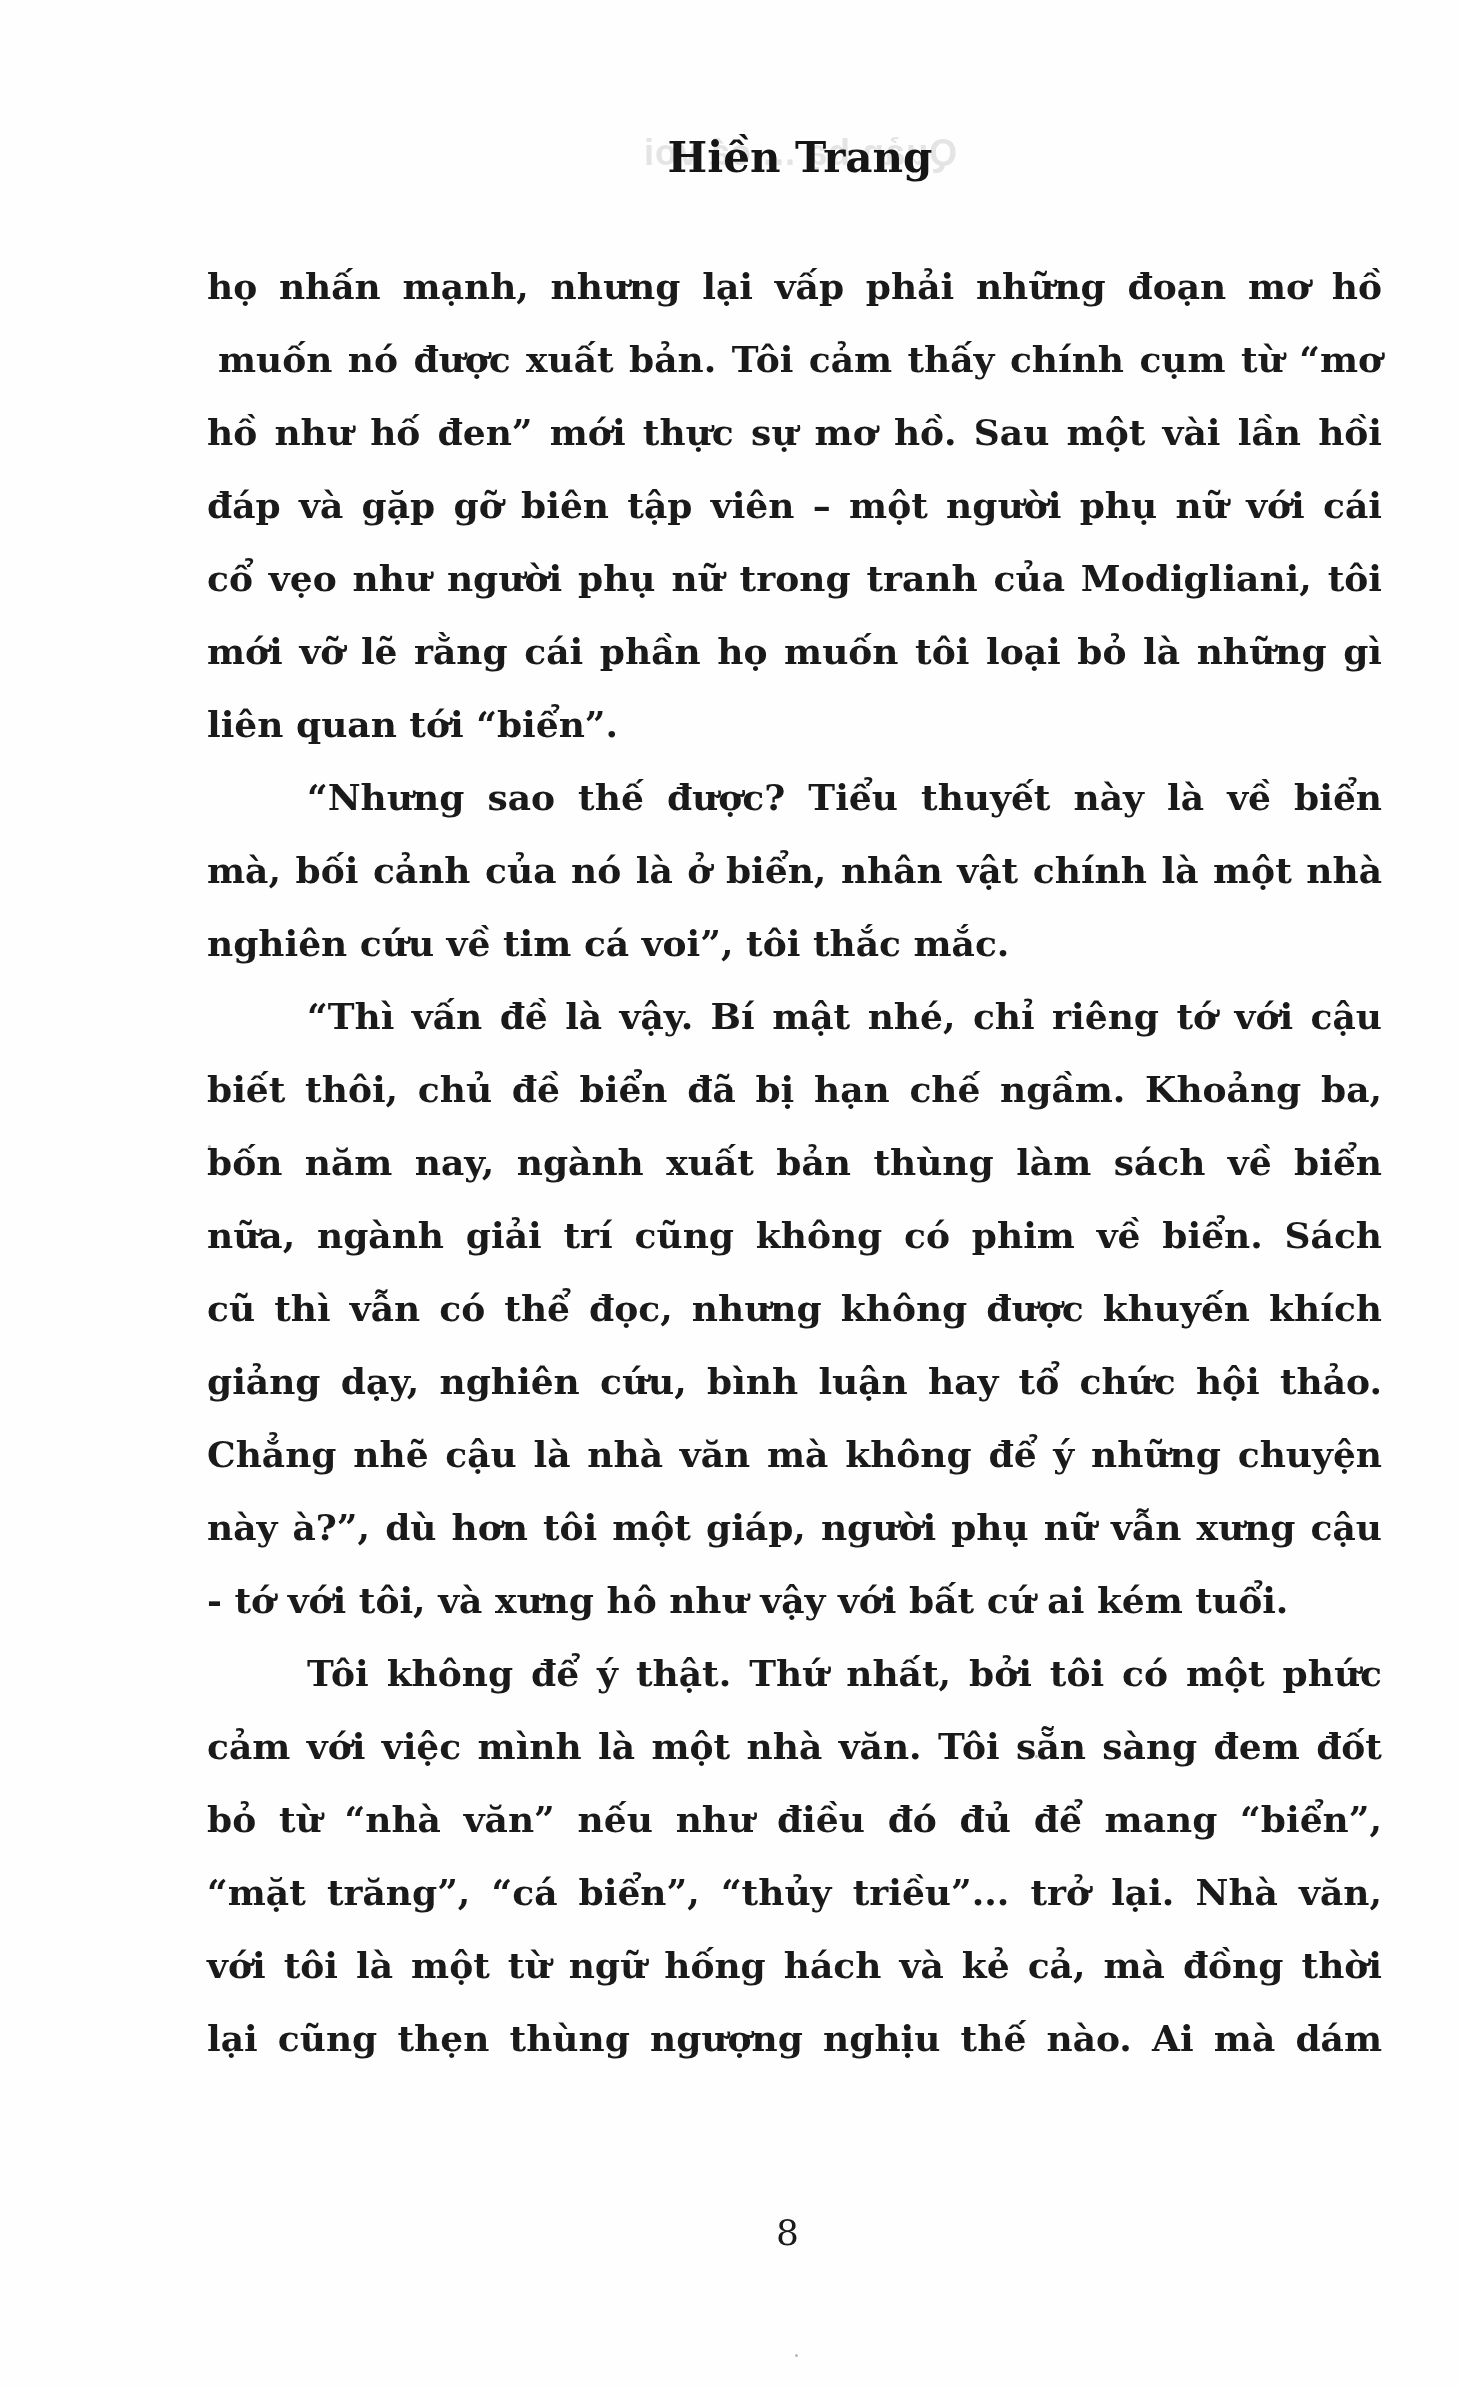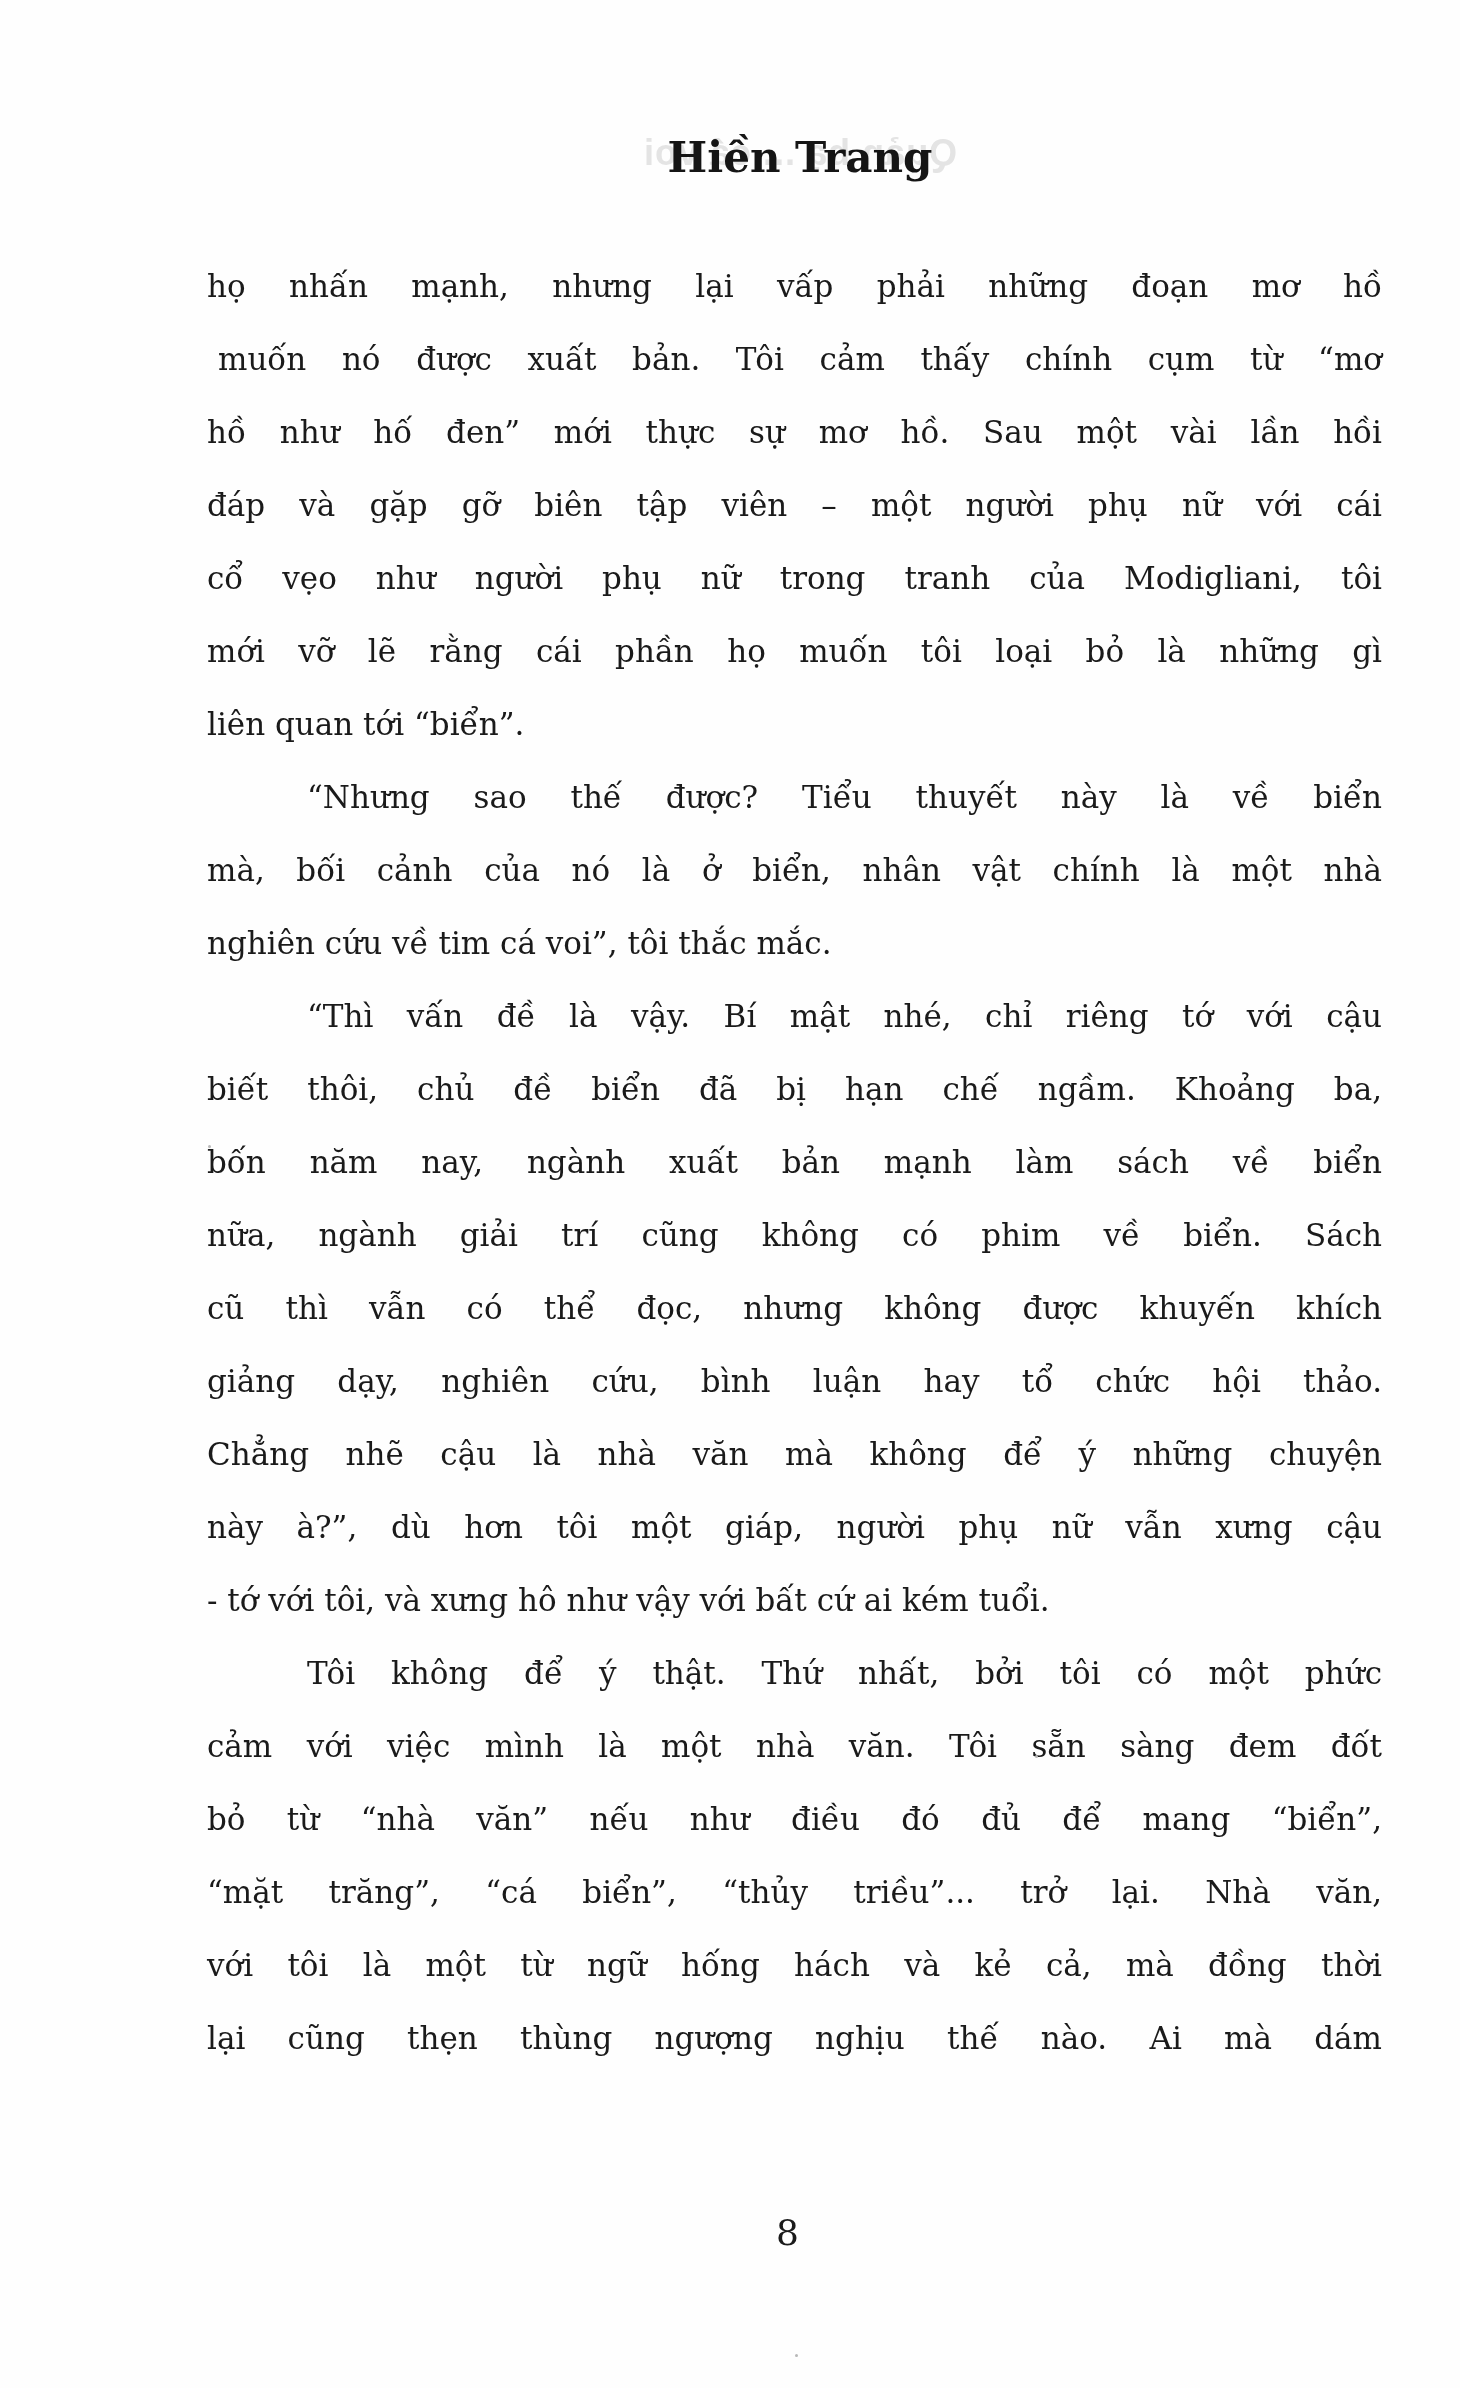--- a/index.html
+++ b/index.html
@@ -50,25 +50,26 @@
   .body {
     position: absolute;
     top: 250px;
     left: 207px;
     width: 1175px;
   }
   .line {
     display: block;
     height: 73px;
     line-height: 73px;
-    font-size: 31px;
+    font-size: 36px;
     text-align: justify;
     text-align-last: justify;
     white-space: nowrap;
     overflow: visible;
+    font-weight: bold;
   }
   .line.last { text-align-last: left; }
   .line.indent { padding-left: 100px; }
   .page-number {
     position: absolute;
     top: 2212px;
     left: 0;
     width: 1460px;
     text-align: center;
     padding-left: 115px;
@@ -98,21 +99,21 @@
     <span class="line" style="white-space: normal;">hồ như hố đen” mới thực sự mơ hồ. Sau một vài lần hồi</span>
     <span class="line" style="white-space: normal;">đáp và gặp gỡ biên tập viên – một người phụ nữ với cái</span>
     <span class="line" style="white-space: normal;">cổ vẹo như người phụ nữ trong tranh của Modigliani, tôi</span>
     <span class="line" style="white-space: normal;">mới vỡ lẽ rằng cái phần họ muốn tôi loại bỏ là những gì</span>
     <span class="line last" style="white-space: normal;">liên quan tới “biển”.</span>
     <span class="line indent" style="white-space: normal;">“Nhưng sao thế được? Tiểu thuyết này là về biển</span>
     <span class="line" style="white-space: normal;">mà, bối cảnh của nó là ở biển, nhân vật chính là một nhà</span>
     <span class="line last" style="white-space: normal;">nghiên cứu về tim cá voi”, tôi thắc mắc.</span>
     <span class="line indent" style="white-space: normal;">“Thì vấn đề là vậy. Bí mật nhé, chỉ riêng tớ với cậu</span>
     <span class="line" style="white-space: normal;">biết thôi, chủ đề biển đã bị hạn chế ngầm. Khoảng ba,</span>
-    <span class="line" style="white-space: normal;">bốn năm nay, ngành xuất bản mạnh làm sách về biển</span>
+    <span class="line" style="white-space: normal;">bốn năm nay, ngành xuất bản thùng làm sách về biển</span>
     <span class="line" style="white-space: normal;">nữa, ngành giải trí cũng không có phim về biển. Sách</span>
     <span class="line" style="white-space: normal;">cũ thì vẫn có thể đọc, nhưng không được khuyến khích</span>
     <span class="line" style="white-space: normal;">giảng dạy, nghiên cứu, bình luận hay tổ chức hội thảo.</span>
     <span class="line" style="white-space: normal;">Chẳng nhẽ cậu là nhà văn mà không để ý những chuyện</span>
     <span class="line" style="white-space: normal;">này à?”, dù hơn tôi một giáp, người phụ nữ vẫn xưng cậu</span>
     <span class="line last" style="white-space: normal;">- tớ với tôi, và xưng hô như vậy với bất cứ ai kém tuổi.</span>
     <span class="line indent" style="white-space: normal;">Tôi không để ý thật. Thứ nhất, bởi tôi có một phức</span>
     <span class="line" style="white-space: normal;">cảm với việc mình là một nhà văn. Tôi sẵn sàng đem đốt</span>
     <span class="line" style="white-space: normal;">bỏ từ “nhà văn” nếu như điều đó đủ để mang “biển”,</span>
     <span class="line" style="white-space: normal;">“mặt trăng”, “cá biển”, “thủy triều”... trở lại. Nhà văn,</span>

